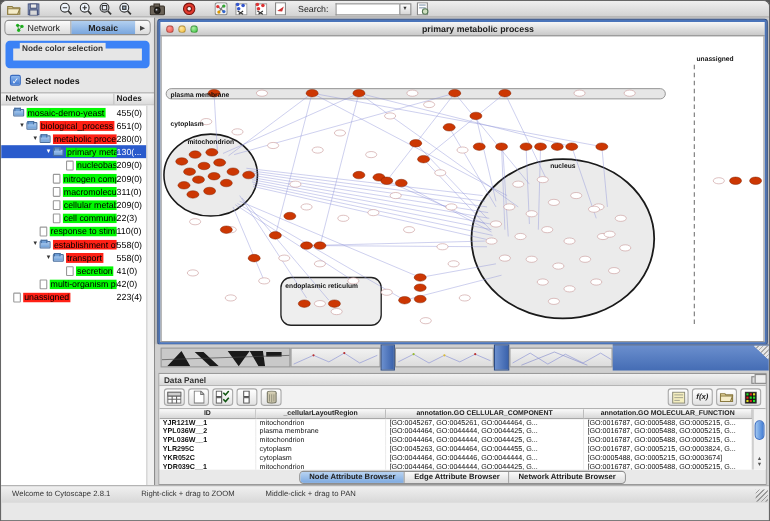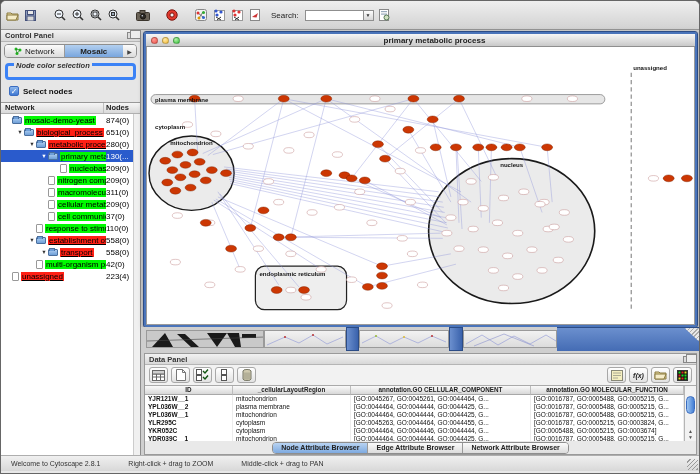--- a/index.html
+++ b/index.html
@@ -12,21 +12,21 @@
   .titlebar { height:18px; background:linear-gradient(#f8f8f8,#d0d0d0 60%,#bcbcbc);
               border-bottom:1px solid #8f8f8f; display:flex; align-items:center; position:relative; }
   .lights { display:flex; gap:5px; margin-left:7px; }
   .light { width:9px; height:9px; border-radius:50%; border:1px solid rgba(0,0,0,.25); }
   .light.red { background:radial-gradient(circle at 35% 30%, #ff9b94, #f0544a); }
   .light.yel { background:radial-gradient(circle at 35% 30%, #ffe9a8, #f5bd35); }
   .light.green { background:radial-gradient(circle at 35% 30%, #b7f0a8, #35c53e); }
   .app-title { position:absolute; left:0; right:0; text-align:center; font-size:9px; font-weight:bold; color:#222; }
 
   
-  .toolbar { height:29px; background:linear-gradient(#efefef,#d2d2d2); border-bottom:1px solid #979797;
+  .toolbar { height:15px; background:linear-gradient(#efefef,#d2d2d2); border-bottom:1px solid #979797;
              display:flex; align-items:center; padding:0 4px; gap:3px; }
   .tbtn { width:15px; height:13px; display:flex; align-items:center; justify-content:center; flex:0 0 auto; }
   .tbtn svg { display:block; }
   .tgap { width:8px; flex:0 0 auto; }
   .search-label { font-size:8px; color:#222; margin-left:6px; }
   .search-wrap { display:flex; align-items:center; margin-left:3px; }
   .search-input { width:58px; height:11px; border:1px solid #8f8f8f; border-right:none; background:#fff; font-size:7px; padding:0 2px; }
   .search-drop { width:11px; height:11px; border:1px solid #8f8f8f; background:linear-gradient(#fdfdfd,#d6d6d6);
                  font-size:5px; color:#333; display:flex; align-items:center; justify-content:center; }
 
@@ -40,21 +40,21 @@
   .cp-title { font-size:7.5px; font-weight:bold; color:#333; }
   .float-icon { width:9px; height:7px; border:1px solid #888; background:#ddd; position:relative; }
   .float-icon:before { content:""; position:absolute; left:2px; top:-3px; width:9px; height:7px; border:1px solid #888; background:#eee; }
   .cp-tabs { height:18px; display:flex; align-items:center; padding:2px 3px; gap:0; }
   .cp-tabgroup { flex:1; display:flex; border:1px solid #8e8e8e; border-radius:4px; overflow:hidden; height:14px; background:#e9e9e9; }
   .cp-tab { flex:1; display:flex; align-items:center; justify-content:center; gap:3px; font-size:8px; color:#222;
             background:linear-gradient(#fbfbfb,#dcdcdc); border-right:1px solid #9a9a9a; }
   .cp-tab.sel { background:linear-gradient(#b3d0f0,#79a6de); font-weight:bold; border-right:none; }
   .cp-tab-arrow { width:13px; display:flex; align-items:center; justify-content:center; font-size:6px; color:#444;
                   background:linear-gradient(#fbfbfb,#dcdcdc); }
-  .groupbox { margin:3px 4px 0 4px; border:3px solid #3b82f6; border-radius:4px; padding:6px 5px 5px 5px; position:relative;font-style:italic; }
+  .groupbox { margin:3px 4px 0 4px; border:7px solid #3b82f6; border-radius:4px; padding:6px 5px 5px 5px; position:relative; }
   .groupbox legend, .gb-label { position:absolute; top:-5px; left:6px; background:#e6e6e6; font-size:7.5px; font-weight:bold; color:#333; padding:0 2px; }
   .combo { height:15px; border:1px solid #999; border-radius:3px; background:#fff; display:flex; align-items:center; overflow:hidden; }
   .combo-val { flex:1; font-size:8px; font-weight:bold; color:#111; text-align:center; }
   .combo-btn { width:13px; height:100%; background:linear-gradient(#9ec6f2,#4a84d8); border-left:1px solid #777;
                display:flex; flex-direction:column; align-items:center; justify-content:center; color:#fff; font-size:4px; line-height:4px; }
   .check-row { display:flex; align-items:center; gap:4px; margin:6px 6px 4px 8px; }
   .checkbox { width:10px; height:10px; border-radius:2px; border:1px solid #3a6cc0;
               background:linear-gradient(#8db8ee,#3f78d2); color:#fff; font-size:8px; line-height:9px; text-align:center; }
   .check-label { font-size:8px; font-weight:bold; color:#111; }
 
@@ -66,21 +66,21 @@
   .trow.sel { background:#2a5bcc; }
   .tarrow { width:8px; flex:0 0 auto; font-size:5.5px; color:#333; text-align:center; }
   .trow.sel .tarrow { color:#fff; }
   .ticon { flex:0 0 auto; margin-right:2px; }
   .folder-ic { width:10px; height:7px; background:linear-gradient(#aecdf0,#6e9fd8); border:1px solid #4a6f9e; border-radius:1px; position:relative; }
   .folder-ic:before { content:""; position:absolute; top:-2px; left:0; width:4px; height:2px; background:#6e9fd8; border:1px solid #4a6f9e; border-bottom:none; }
   .file-ic { width:7px; height:9px; background:#fff; border:1px solid #999; border-radius:1px; }
   .chip { font-size:8px; color:#000; white-space:nowrap; overflow:hidden; flex:1; }
   .chip span { padding:0 1px; }
   .chip.green span { background:#00f900; }
-  .chip.red span { background:#ff2015;text-decoration:underline; }
+  .chip.red span { background:#ff2015; }
   .tcount { width:34px; flex:0 0 auto; font-size:8px; color:#000; white-space:nowrap; overflow:hidden; }
   .trow.sel .tcount { color:#fff; }
   .tree-scroll { position:absolute; right:0; top:11px; bottom:0; width:7px; background:#f0f0f0; border-left:1px solid #ccc; }
 
   
   .right-area { flex:1; display:flex; flex-direction:column; position:relative; }
 
   .netwin { margin:2px 2px 0 3px; height:297px; border:2px solid #4a74ba; outline:1px solid #2c4c86;
             border-radius:2px; background:#d8d8d8; display:flex; flex-direction:column;
             box-shadow:0 2px 6px rgba(0,0,0,.35); }
@@ -256,24 +256,20 @@
           <rect x="3" y="2" width="6" height="1.2" fill="#9ab"></rect>
           <rect x="3" y="4.5" width="6" height="1.2" fill="#9ab"></rect>
           <circle cx="8.5" cy="8.5" r="2.5" fill="#cfe0c0" stroke="#575"></circle>
         </svg>
       </div>
   </div>
 
   <div class="content">
 
     <div class="cpanel">
-      <div class="cp-header">
-        <span class="cp-title">Control Panel</span>
-        <span class="float-icon"></span>
-      </div>
       <div class="cp-tabs">
         <div class="cp-tabgroup">
           <div class="cp-tab">
             <svg width="8" height="8">
                 <circle cx="2" cy="2" r="1.5" fill="#2b2"></circle>
                 <circle cx="6" cy="3" r="1.5" fill="#2b2"></circle>
                 <circle cx="3" cy="6.5" r="1.5" fill="#2b2"></circle>
                 <path d="M2 2 L6 3 L3 6.5 Z" fill="none" stroke="#282" stroke-width=".7"></path>
               </svg>
             <span>Network</span>
@@ -298,21 +294,21 @@
         <div class="tree-header">
           <span class="th-net">Network</span>
           <span class="th-nodes">Nodes</span>
         </div>
         <div id="tree-rows">
             <div class="trow">
               <span style="flex: 0 0 auto; width: 3px;"></span>
               <span class="tarrow"></span>
               <span class="ticon folder-ic"></span>
               <span class="chip green"><span>mosaic-demo-yeast</span></span>
-              <span class="tcount">874(0)</span>
+              <span class="tcount">455(0)</span>
             </div>
             <div class="trow">
               <span style="flex: 0 0 auto; width: 15px;"></span>
               <span class="tarrow">▼</span>
               <span class="ticon folder-ic"></span>
               <span class="chip red"><span>biological_process</span></span>
               <span class="tcount">651(0)</span>
             </div>
             <div class="trow">
               <span style="flex: 0 0 auto; width: 27px;"></span>
@@ -354,21 +350,21 @@
               <span class="tarrow"></span>
               <span class="ticon file-ic"></span>
               <span class="chip green"><span>cellular metabo</span></span>
               <span class="tcount">209(0)</span>
             </div>
             <div class="trow">
               <span style="flex: 0 0 auto; width: 39px;"></span>
               <span class="tarrow"></span>
               <span class="ticon file-ic"></span>
               <span class="chip green"><span>cell communicat</span></span>
-              <span class="tcount">37(0)</span>
+              <span class="tcount">22(3)</span>
             </div>
             <div class="trow">
               <span style="flex: 0 0 auto; width: 27px;"></span>
               <span class="tarrow"></span>
               <span class="ticon file-ic"></span>
               <span class="chip green"><span>response to stimulu</span></span>
               <span class="tcount">110(0)</span>
             </div>
             <div class="trow">
               <span style="flex: 0 0 auto; width: 27px;"></span>
@@ -376,20 +372,27 @@
               <span class="ticon folder-ic"></span>
               <span class="chip red"><span>establishment of lo</span></span>
               <span class="tcount">558(0)</span>
             </div>
             <div class="trow">
               <span style="flex: 0 0 auto; width: 39px;"></span>
               <span class="tarrow">▼</span>
               <span class="ticon folder-ic"></span>
               <span class="chip red"><span>transport</span></span>
               <span class="tcount">558(0)</span>
+            </div>
+            <div class="trow">
+              <span style="flex: 0 0 auto; width: 51px;"></span>
+              <span class="tarrow"></span>
+              <span class="ticon file-ic"></span>
+              <span class="chip green"><span>secretion</span></span>
+              <span class="tcount">41(0)</span>
             </div>
             <div class="trow">
               <span style="flex: 0 0 auto; width: 27px;"></span>
               <span class="tarrow"></span>
               <span class="ticon file-ic"></span>
               <span class="chip green"><span>multi-organism pro</span></span>
               <span class="tcount">42(0)</span>
             </div>
             <div class="trow">
               <span style="flex: 0 0 auto; width: 3px;"></span>

